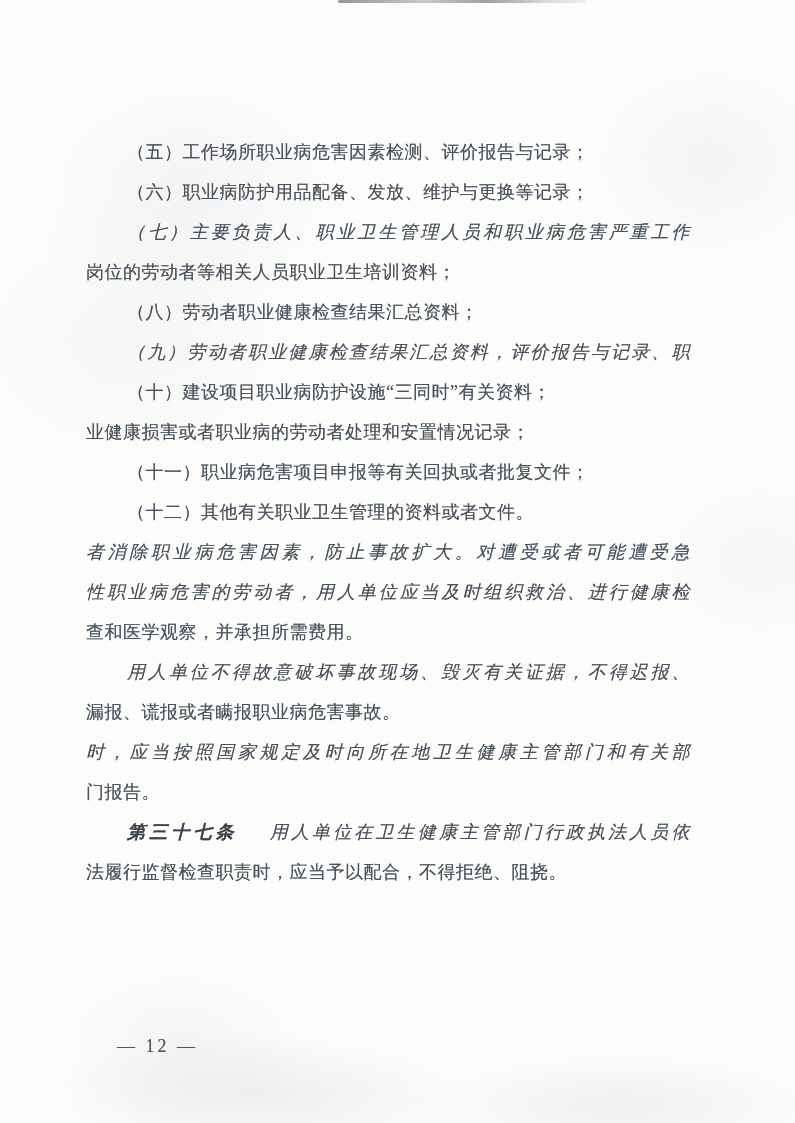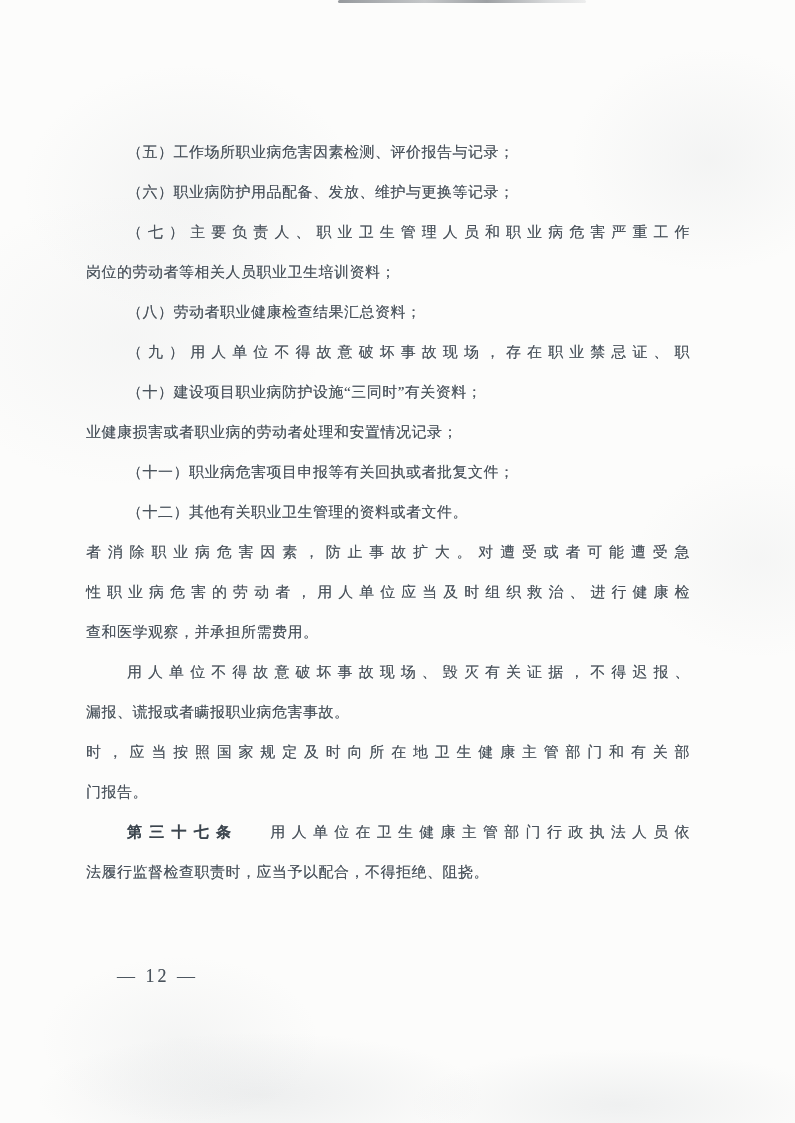--- a/index.html
+++ b/index.html
@@ -36,66 +36,67 @@
       rgba(130,135,140,0.45) 35%,
       rgba(95,100,106,0.60) 60%,
       rgba(150,155,160,0.35) 85%,
       rgba(150,155,160,0.15) 100%);
   }
   .doc-body {
     position: absolute;
     left: 86px;
     top: 132px;
     width: 604px;
-    font-size: 15px;
+    font-size: 18px;
     line-height: 40px;
     letter-spacing: 0.5px;
     color: var(--text-color, #4a535c);
     text-shadow: 0 0 0.6px rgba(74,83,92,0.65);
   }
   .line {
     min-height: 40px;
   }
   .line.indent {
     text-indent: 41px;
   }
   .line.fill {
     text-align: justify;
     text-align-last: justify;
+    font-style: italic;
   }
   .lead {
     font-family: "Liberation Sans", "DejaVu Sans", sans-serif;
     font-weight: 700;
     color: var(--bold-color, #3b444d);
     margin-right: 32px;
     letter-spacing: 1.5px;
   }
   .footer {
     position: absolute;
     left: 117px;
-    top: 960px;
+    top: 1030px;
     font-size: 18px;
     line-height: 32px;
     letter-spacing: 3px;
     color: var(--text-color, #4a535c);
     text-shadow: 0 0 0.6px rgba(74,83,92,0.5);
   }
 </style>
 </head>
 <body>
 
 <div class="page">
   <div class="scan-line-artifact"></div>
   <main class="doc-body">
       <div class="line indent"><span>（五）工作场所职业病危害因素检测、评价报告与记录；</span></div>
       <div class="line indent"><span>（六）职业病防护用品配备、发放、维护与更换等记录；</span></div>
       <div class="line indent fill"><span>（七）主要负责人、职业卫生管理人员和职业病危害严重工作</span></div>
       <div class="line"><span>岗位的劳动者等相关人员职业卫生培训资料；</span></div>
       <div class="line indent"><span>（八）劳动者职业健康检查结果汇总资料；</span></div>
-      <div class="line indent fill"><span>（九）用人单位不得故意破坏事故现场，存在职业禁忌证、职</span></div>
+      <div class="line indent fill"><span>（九）劳动者职业健康检查结果汇总资料，评价报告与记录、职</span></div>
       <div class="line indent"><span>（十）建设项目职业病防护设施“三同时”有关资料；</span></div>
       <div class="line"><span>业健康损害或者职业病的劳动者处理和安置情况记录；</span></div>
       <div class="line indent"><span>（十一）职业病危害项目申报等有关回执或者批复文件；</span></div>
       <div class="line indent"><span>（十二）其他有关职业卫生管理的资料或者文件。</span></div>
       <div class="line fill"><span>者消除职业病危害因素，防止事故扩大。对遭受或者可能遭受急</span></div>
       <div class="line fill"><span>性职业病危害的劳动者，用人单位应当及时组织救治、进行健康检</span></div>
       <div class="line"><span>查和医学观察，并承担所需费用。</span></div>
       <div class="line indent fill"><span>用人单位不得故意破坏事故现场、毁灭有关证据，不得迟报、</span></div>
       <div class="line"><span>漏报、谎报或者瞒报职业病危害事故。</span></div>
       <div class="line fill"><span>时，应当按照国家规定及时向所在地卫生健康主管部门和有关部</span></div>

